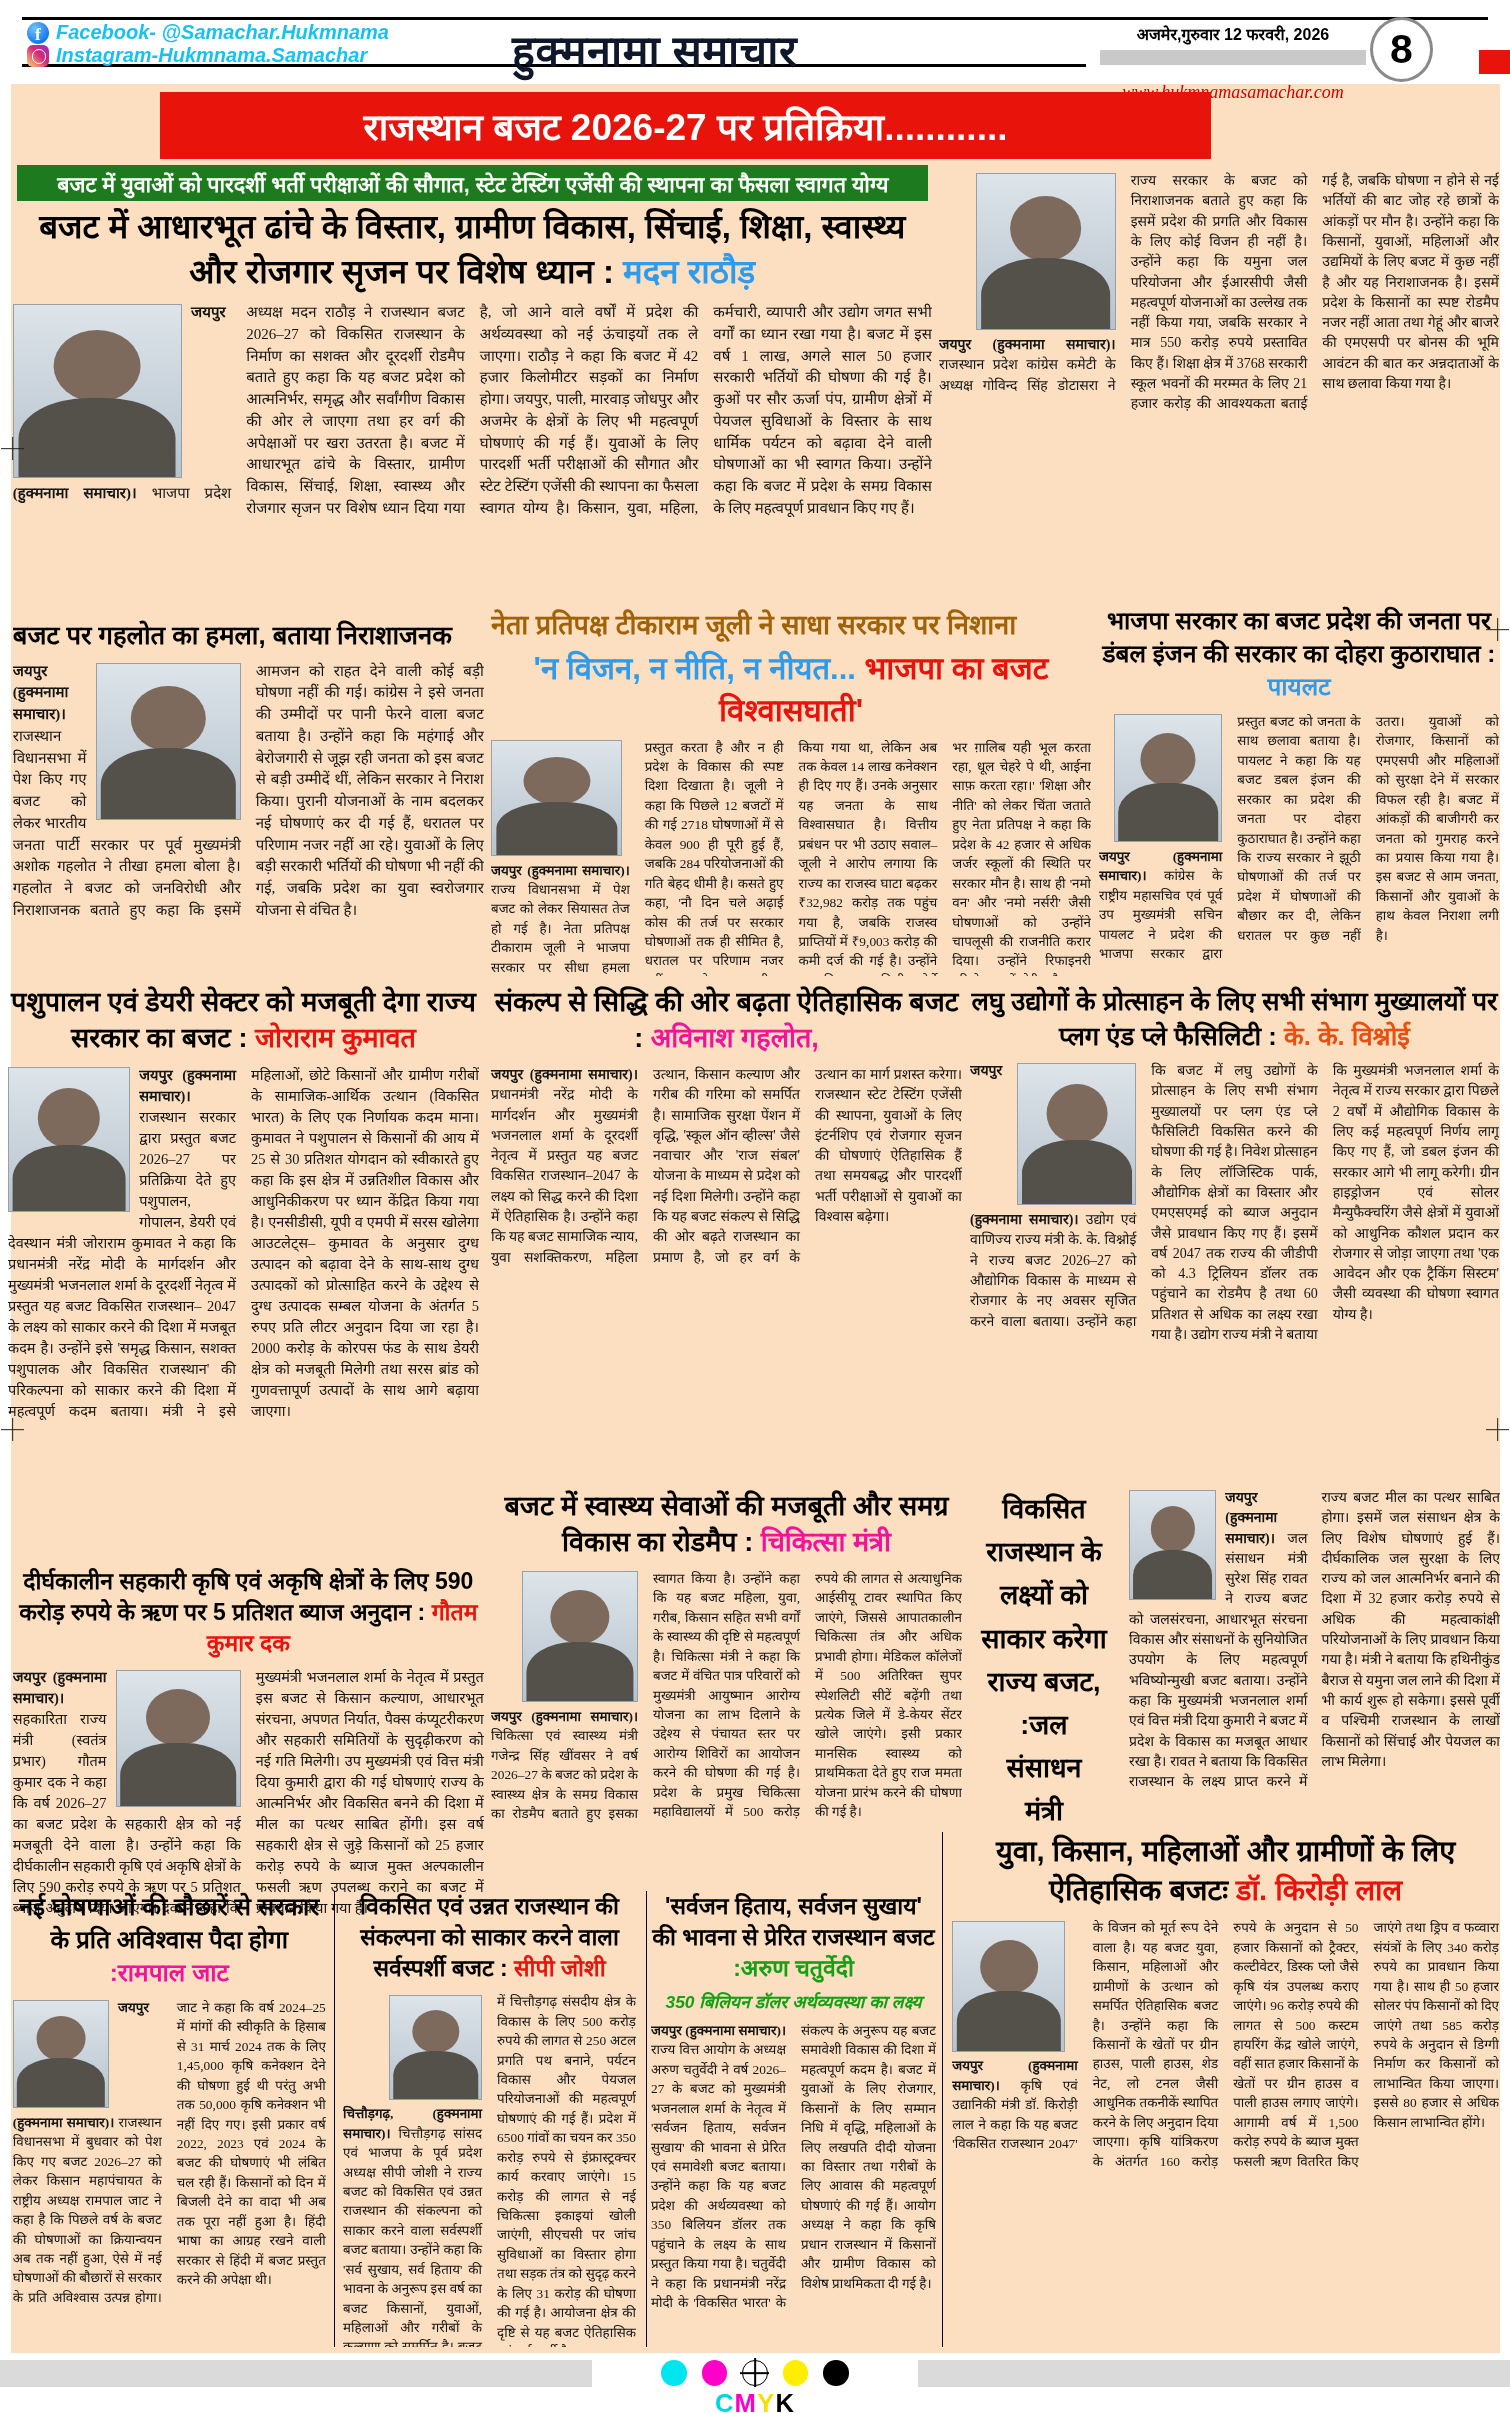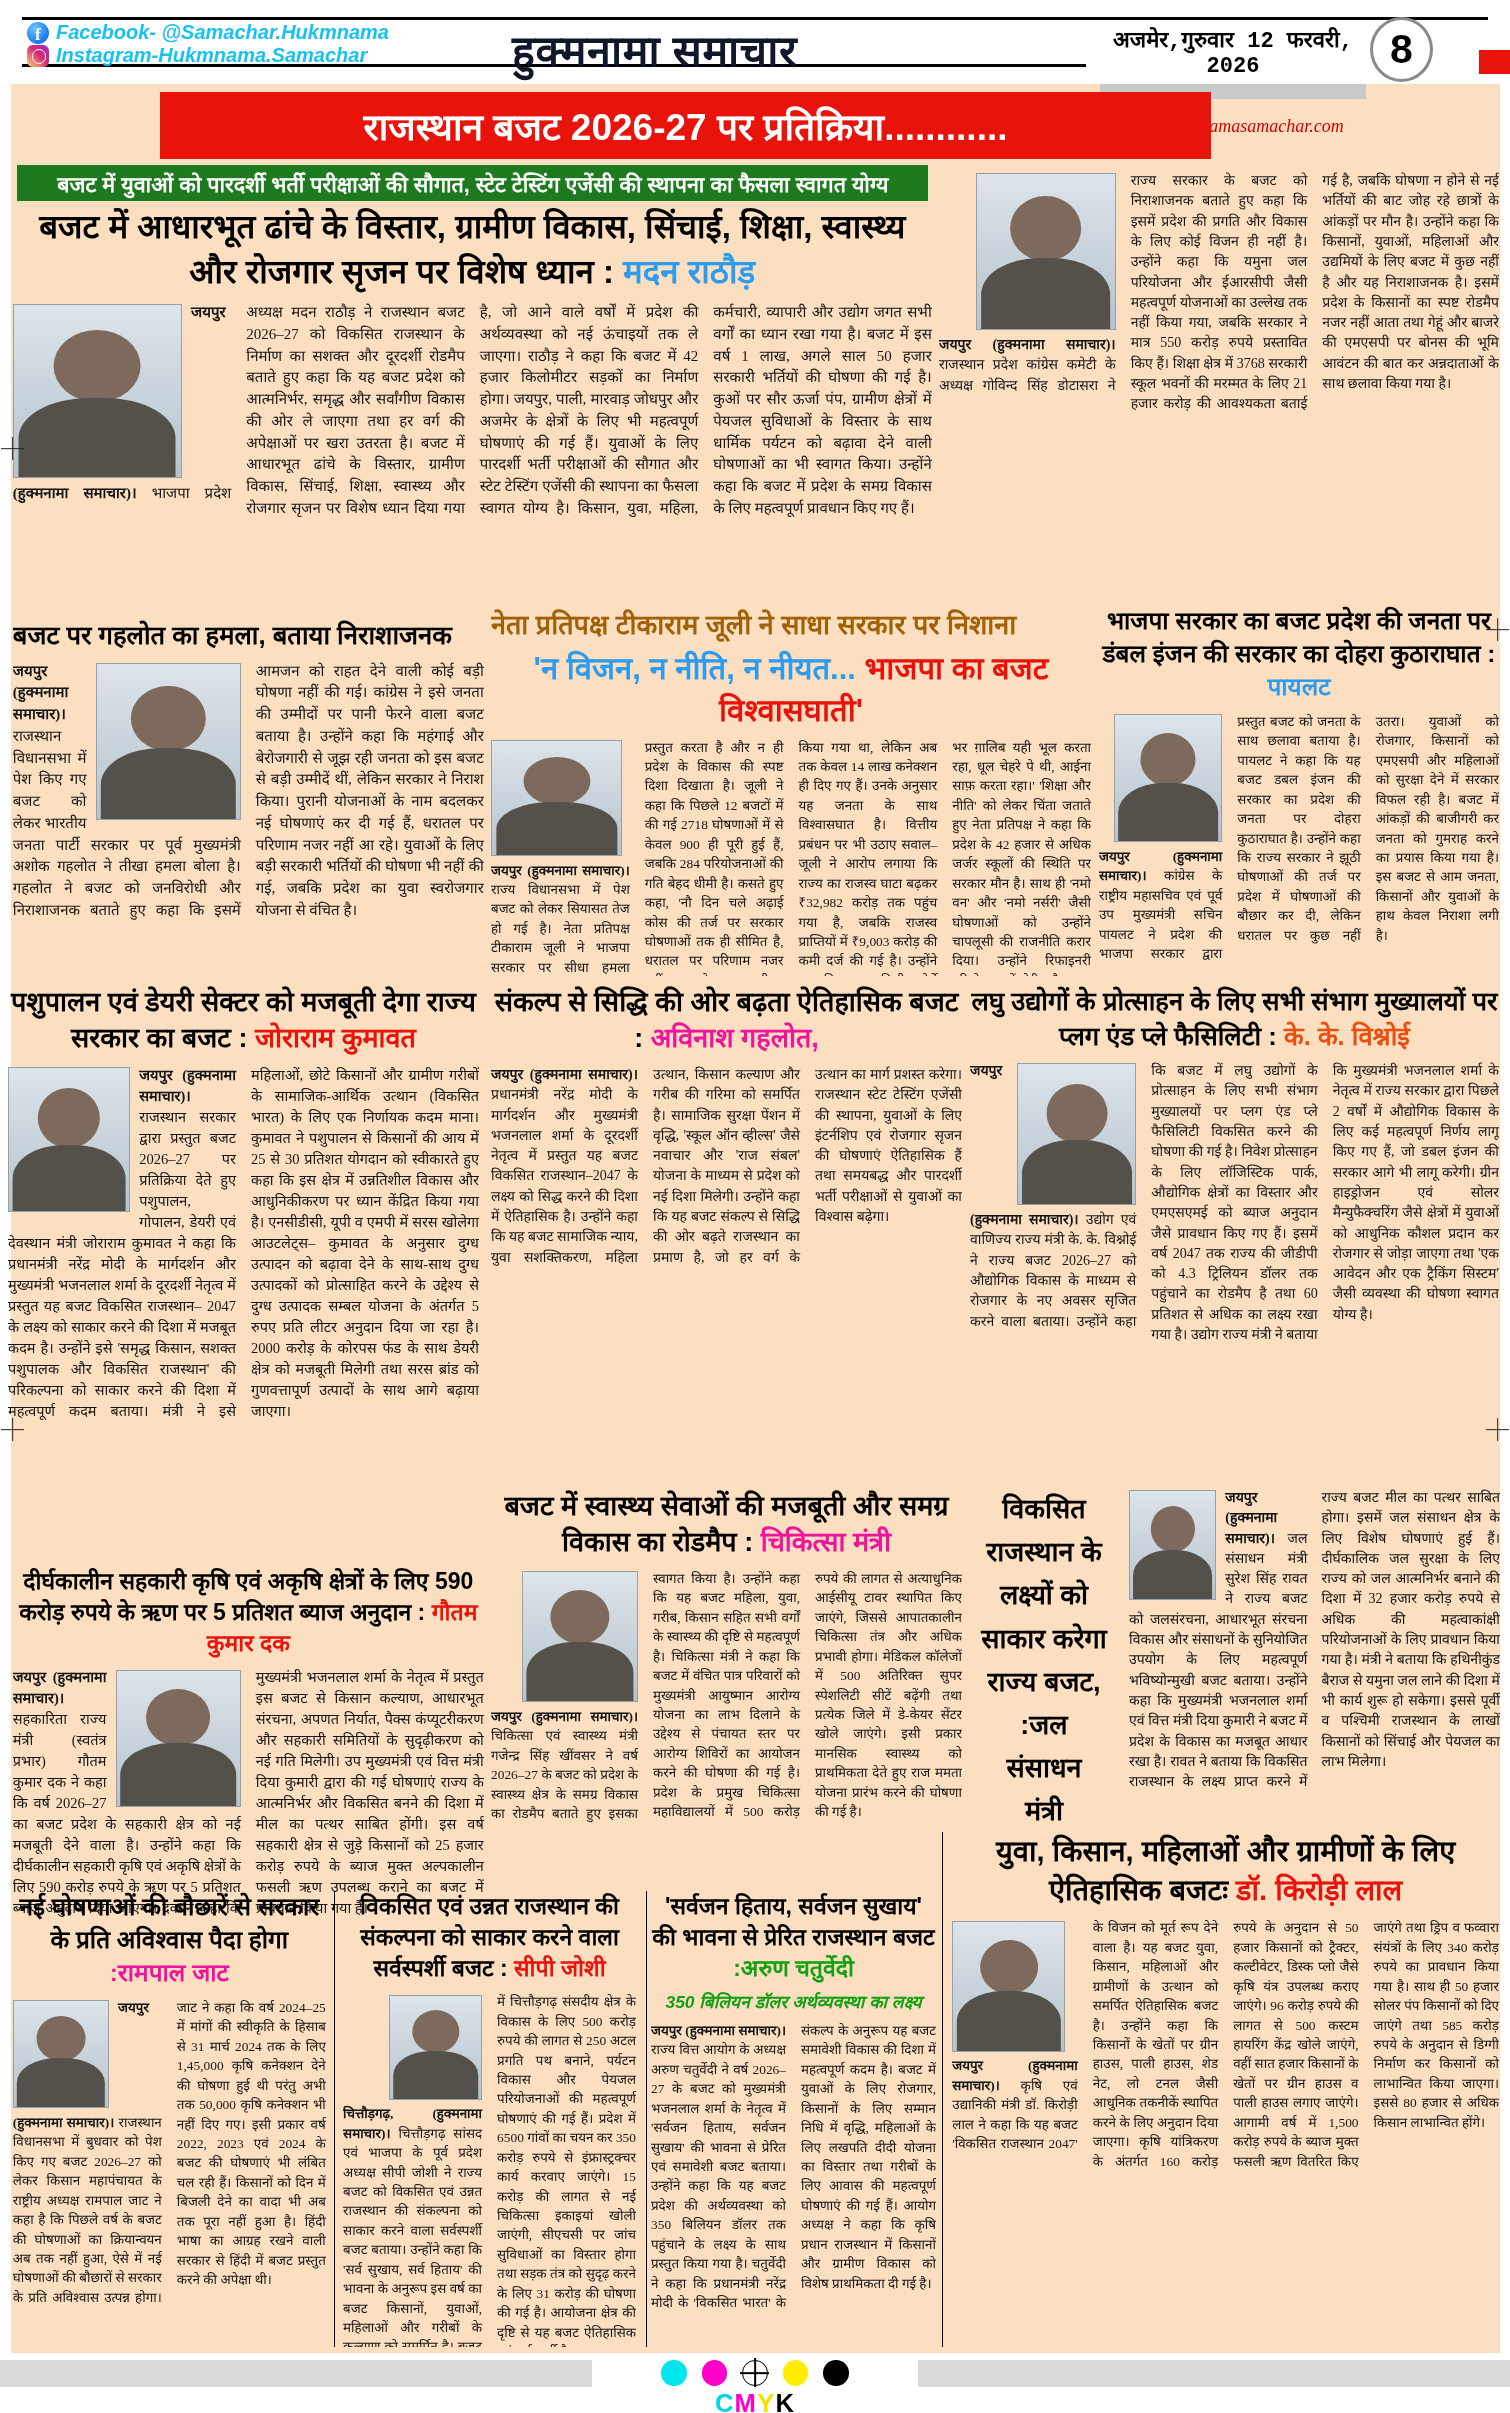--- a/index.html
+++ b/index.html
@@ -11,21 +11,21 @@
   .rule-top{left:22px;top:17.4px;width:1466px;height:2.3px;background:#000}
   .rule-bottom{left:22px;top:64px;width:1064px;height:2.9px;background:#000}
   .social{left:27px;top:21px;width:454px}
   .social-row{display:flex;align-items:center;gap:7px;height:23px}
   .fb-icon{width:22px;height:22px;border-radius:50%;background:radial-gradient(circle at 35% 30%,#6ec6f5,#1877f2 70%);color:#fff;font-family:"Liberation Serif",serif;font-weight:700;font-size:17.4px;display:flex;align-items:flex-end;justify-content:center;line-height:1}
   .ig-icon{width:22px;height:22px;border-radius:5.8px;background:linear-gradient(45deg,#feda75,#d62976 55%,#962fbf);position:relative}
   .ig-icon::before{content:"";position:absolute;left:4.7px;top:4.7px;width:12.8px;height:12.8px;border:1.7px solid #fff;border-radius:50%}
   .social-txt{font-family:Liberation Sans, sans-serif;font-style:italic;font-weight:700;font-size:20px;color:var(--social-cyan)}
   .masthead{left:512px;top:20px;width:500px;text-align:left;font-family:"Liberation Sans",sans-serif;font-weight:800;font-size:43px;color:#0f172a;letter-spacing:0.6px}
   .dateline{left:1100px;top:23px;width:266px;text-align:center}
-  .date-txt{font-family:Liberation Mono, monospace;font-weight:700;font-size:22px;color:#000}
+  .date-txt{font-family:Liberation Sans, sans-serif;font-weight:700;font-size:16px;color:#000}
   .date-bar{margin-top:4.7px;height:15px;background:#c9c9c9}
   .website{margin-top:17px;font-style:italic;font-weight:400;font-size:18px;color:var(--website-red)}
   .pagecircle{left:1370px;top:17.4px;width:63px;height:65px;border:3.5px solid #8a8a8a;border-radius:50%;background:#fff;display:flex;align-items:center;justify-content:center;font-family:"Liberation Sans",sans-serif;font-weight:700;font-size:41px;color:#000}
   .redsquare{left:1479px;top:50px;width:31px;height:24.4px;background:var(--banner-red)}
   
   .banner-red{left:160px;top:92px;width:1051px;height:67px;background:var(--banner-red);color:#fff;display:flex;align-items:center;justify-content:center;font-family:"Liberation Sans",sans-serif;font-weight:800;font-size:37px}
   .banner-green{left:17.4px;top:165px;width:911px;height:36px;background:var(--banner-green);color:#fff;display:flex;align-items:center;justify-content:center;font-family:"Liberation Sans",sans-serif;font-weight:700;font-size:21.5px}
   
   .article{position:absolute;display:flex;flex-direction:column;overflow:hidden}
   .hl{font-family:"Liberation Sans",sans-serif;font-weight:800;color:#000;text-align:center;line-height:1.35}

